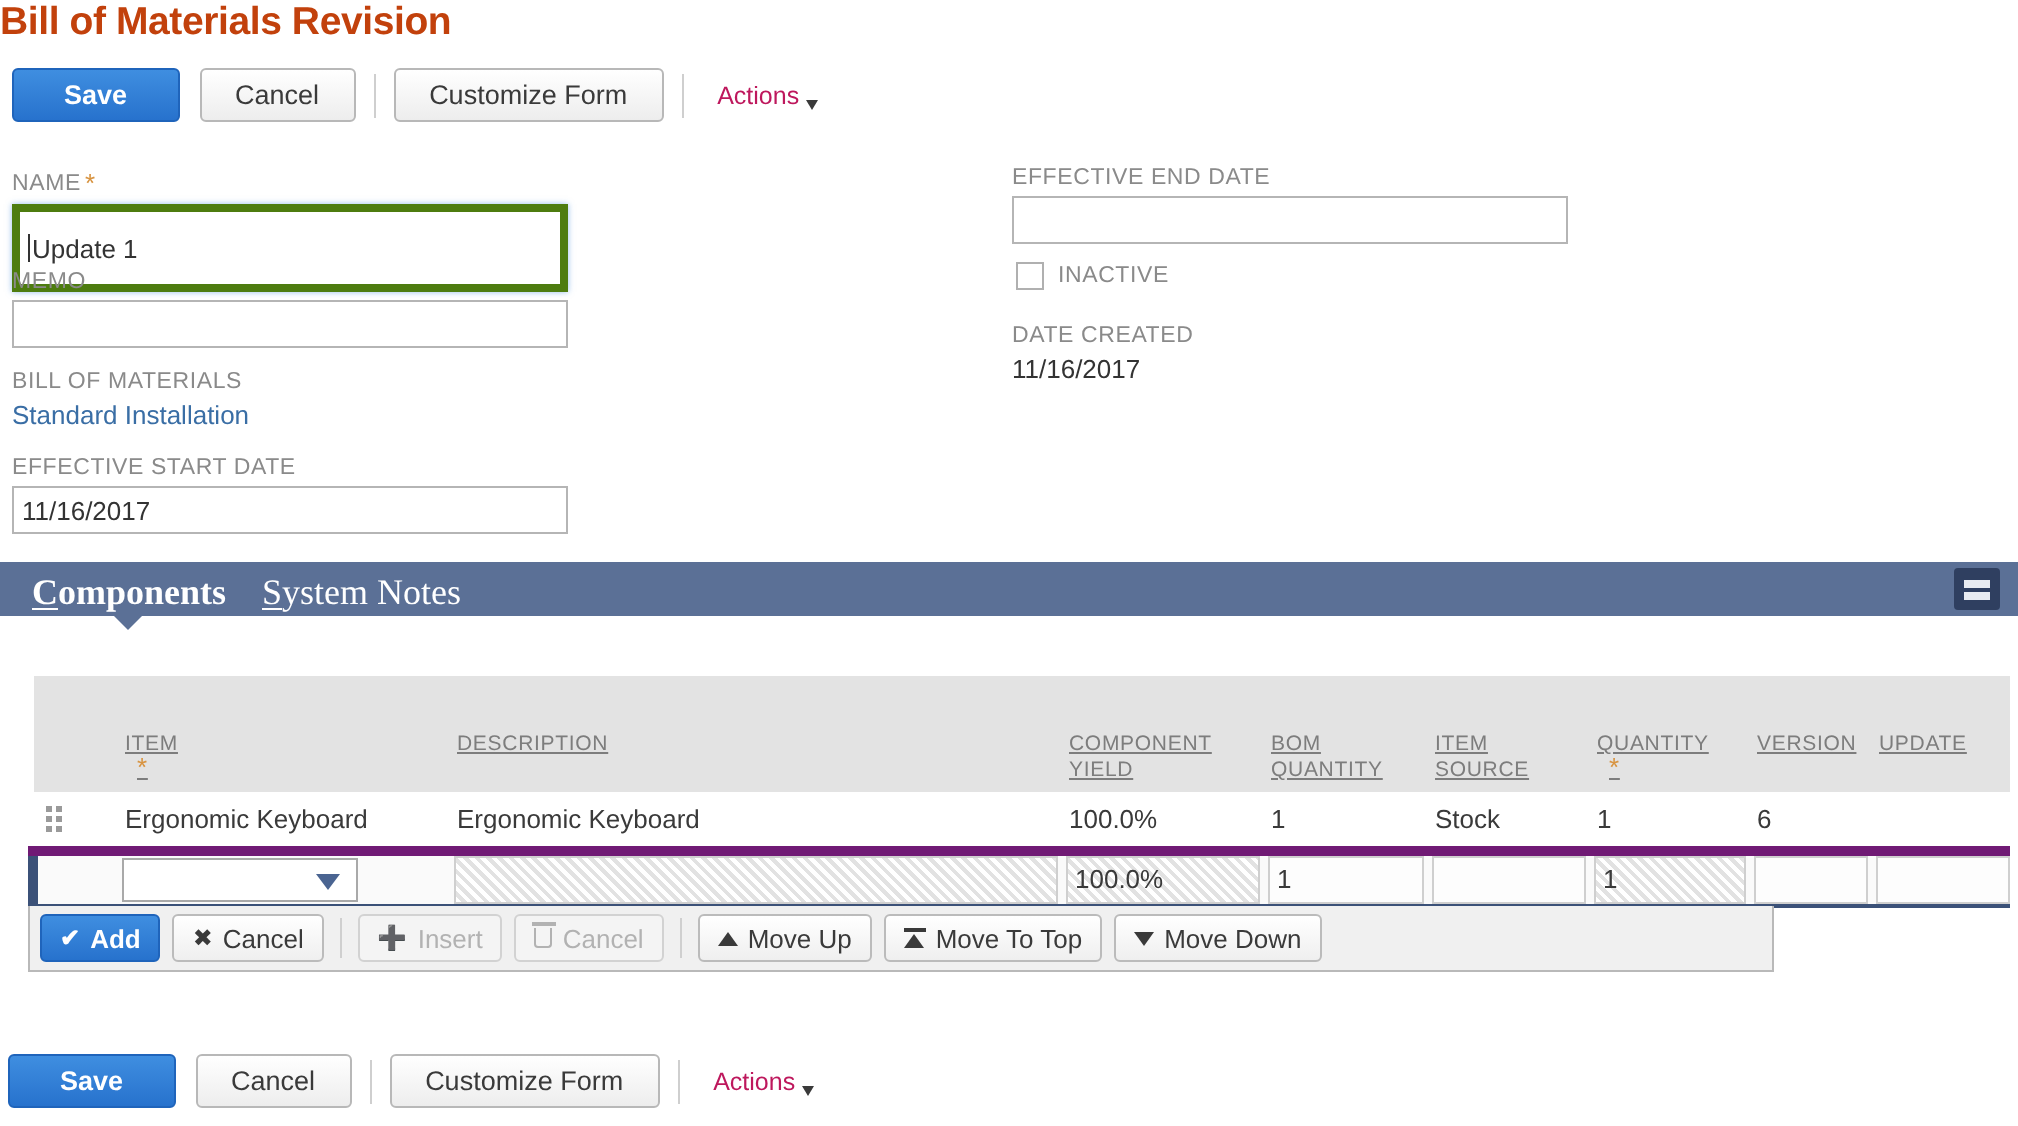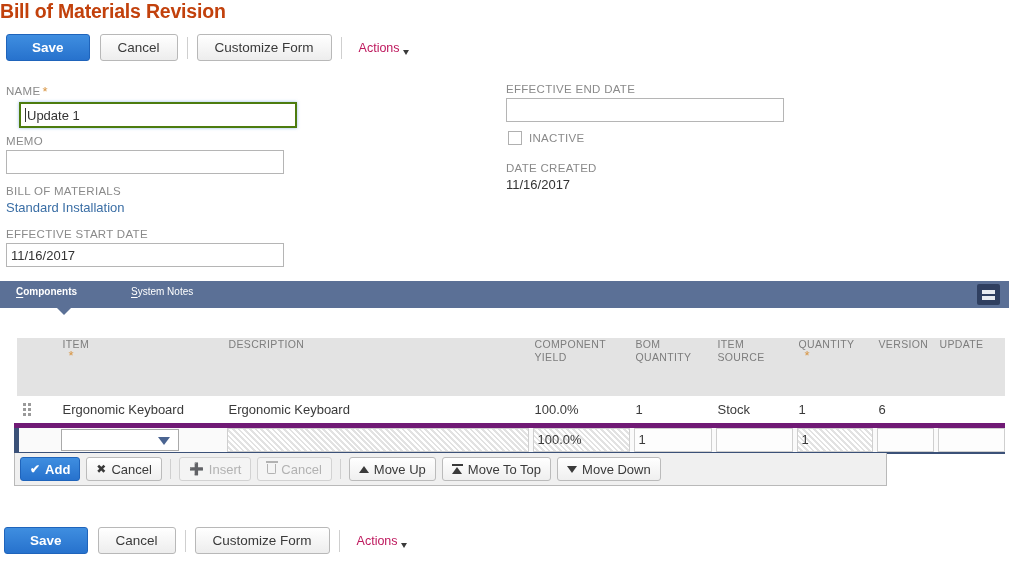--- a/index.html
+++ b/index.html
@@ -62,46 +62,45 @@
     margin-bottom: 3px;
   }
   .req-star { color: #d89441; font-size: 13px; margin-left: 2px; vertical-align: -1px; }
   .fld-input {
     width: 278px; height: 24px; border: 1px solid #b5b5b5;
     background: #fff; font-size: 13px; color: #333;
     padding: 0 4px; font-family: "Liberation Sans", sans-serif;
     display: flex; align-items: center;
   }
   .fld-input.focused {
-    border: 2px solid #4d7c0f;
+    border: 4px solid #4d7c0f;
     box-shadow: 0 0 3px rgba(58,134,216,0.55);
-    height: 26px;
-    margin-left: 13px;
+    height: 44px;
   }
   .caret-bar {
     display: inline-block; width: 1px; height: 14px;
     background: #333; margin-right: 1px;
   }
   .fld-link { font-size: 13px; color: #3a6ea5; cursor: pointer; }
   .fld-static { font-size: 13px; color: #333; }
 
   .chk-row { display: flex; align-items: center; gap: 7px; }
   .chkbox {
     width: 14px; height: 14px; border: 1px solid #b0b0b0; background: #fff;
   }
   .chk-label { font-size: 11.5px; color: #8a8a8a; letter-spacing: 0.3px; }
 
   
   .tabbar {
     position: absolute; left: 0; top: 281px; width: 1009px; height: 27px;
     background: #5b7096;
   }
   .tab {
-    position: absolute; top: 5px; font-size: 10px; color: #ffffff;
-    cursor: pointer; white-space: nowrap;
+    position: absolute; top: 5px; font-size: 18px; color: #ffffff;
+    cursor: pointer; white-space: nowrap; font-family: Liberation Serif, serif;
   }
   .tab.active { font-weight: bold; left: 16px; }
   .tab.inactive { left: 131px; }
   .tab u { text-underline-offset: 2px; }
   .tab-pointer {
     position: absolute; left: 57px; top: 308px;
     width: 0; height: 0;
     border-left: 7px solid transparent; border-right: 7px solid transparent;
     border-top: 7px solid #5b7096;
   }
@@ -116,22 +115,23 @@
 
   
   .sublist {
     position: absolute; left: 14px; top: 338px; width: 988px;
   }
   table.grid { border-collapse: collapse; width: 988px; table-layout: fixed; }
   table.grid th {
     background: #e3e3e3; color: #7d7d7d; font-weight: normal;
     font-size: 10.5px; letter-spacing: 0.35px; text-transform: uppercase;
     text-align: left; vertical-align: top;
-    padding: 0 0 0 6px; height: 58px;
+    padding: 28px 0 0 6px; height: 58px;
     border: none;
+    text-decoration: underline;
   }
   th .hdr-star { color: #d89441; font-size: 13px; display: block; margin-left: 6px; line-height: 9px; }
   th .hdr-txt { line-height: 13px; }
 
   table.grid td {
     font-size: 13px; color: #3a3a3a;
     border-bottom: 5px solid #701a75;
     padding: 0 0 0 6px; height: 29px; vertical-align: middle;
     background: #ffffff;
   }

